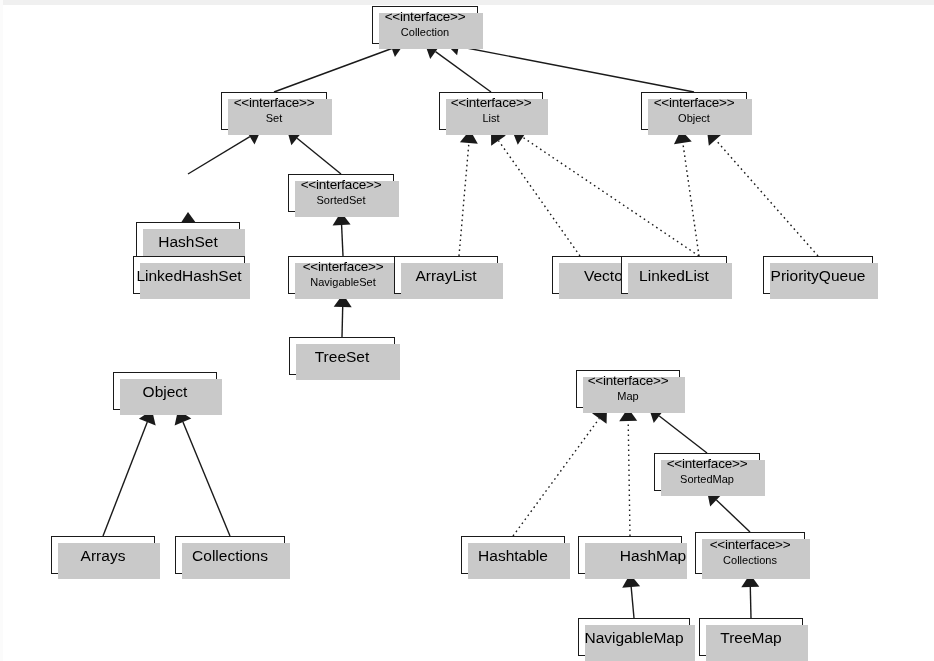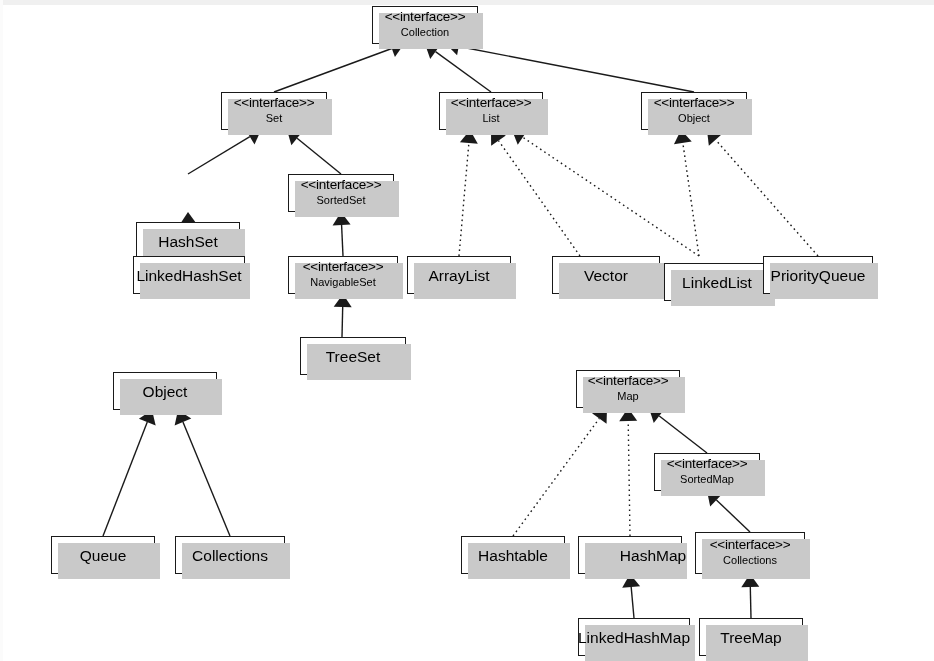--- a/index.html
+++ b/index.html
@@ -152,63 +152,63 @@
         <div class="stereotype">&lt;&lt;interface&gt;&gt;</div>
         <div class="nodename">SortedSet</div>
       </div>
       <div class="node plain" style="left: 133px; top: 256px; width: 112px; height: 38px;">
         <div class="nodename">LinkedHashSet</div>
       </div>
       <div class="node iface" style="left: 288px; top: 256px; width: 110px; height: 38px;">
         <div class="stereotype">&lt;&lt;interface&gt;&gt;</div>
         <div class="nodename">NavigableSet</div>
       </div>
-      <div class="node plain" style="left: 407px; top: 256px; width: 104px; height: 38px;">
+      <div class="node plain" style="left: 394px; top: 256px; width: 104px; height: 38px;">
         <div class="nodename">ArrayList</div>
       </div>
       <div class="node plain" style="left: 552px; top: 256px; width: 108px; height: 38px;">
         <div class="nodename">Vector</div>
       </div>
-      <div class="node plain" style="left: 664px; top: 256px; width: 106px; height: 38px; margin-top: 7px;">
+      <div class="node plain" style="left: 621px; top: 256px; width: 106px; height: 38px;">
         <div class="nodename">LinkedList</div>
       </div>
       <div class="node plain" style="left: 763px; top: 256px; width: 110px; height: 38px;">
         <div class="nodename">PriorityQueue</div>
       </div>
-      <div class="node plain" style="left: 300px; top: 337px; width: 106px; height: 38px;">
+      <div class="node plain" style="left: 289px; top: 337px; width: 106px; height: 38px;">
         <div class="nodename">TreeSet</div>
       </div>
       <div class="node plain" style="left: 113px; top: 372px; width: 104px; height: 38px;">
         <div class="nodename">Object</div>
       </div>
       <div class="node iface" style="left: 576px; top: 370px; width: 104px; height: 38px;">
         <div class="stereotype">&lt;&lt;interface&gt;&gt;</div>
         <div class="nodename">Map</div>
       </div>
       <div class="node iface" style="left: 654px; top: 453px; width: 106px; height: 38px;">
         <div class="stereotype">&lt;&lt;interface&gt;&gt;</div>
         <div class="nodename">SortedMap</div>
       </div>
       <div class="node plain" style="left: 51px; top: 536px; width: 104px; height: 38px;">
-        <div class="nodename">Queue</div>
+        <div class="nodename">Arrays</div>
       </div>
       <div class="node plain" style="left: 175px; top: 536px; width: 110px; height: 38px; align-items: center;">
         <div class="nodename">Collections</div>
       </div>
       <div class="node plain" style="left: 461px; top: 536px; width: 104px; height: 38px;">
         <div class="nodename">Hashtable</div>
       </div>
       <div class="node plain" style="left: 578px; top: 536px; width: 104px; height: 38px; padding-left: 46px;">
         <div class="nodename">HashMap</div>
       </div>
       <div class="node iface" style="left: 695px; top: 532px; width: 110px; height: 42px;">
         <div class="stereotype">&lt;&lt;interface&gt;&gt;</div>
         <div class="nodename">Collections</div>
       </div>
       <div class="node plain" style="left: 578px; top: 618px; width: 112px; height: 38px;">
-        <div class="nodename">LinkedHashMap</div>
+        <div class="nodename">NavigableMap</div>
       </div>
       <div class="node plain" style="left: 699px; top: 618px; width: 104px; height: 38px;">
         <div class="nodename">TreeMap</div>
       </div>
     </div>
 
 </div>
 
 </body></html>

